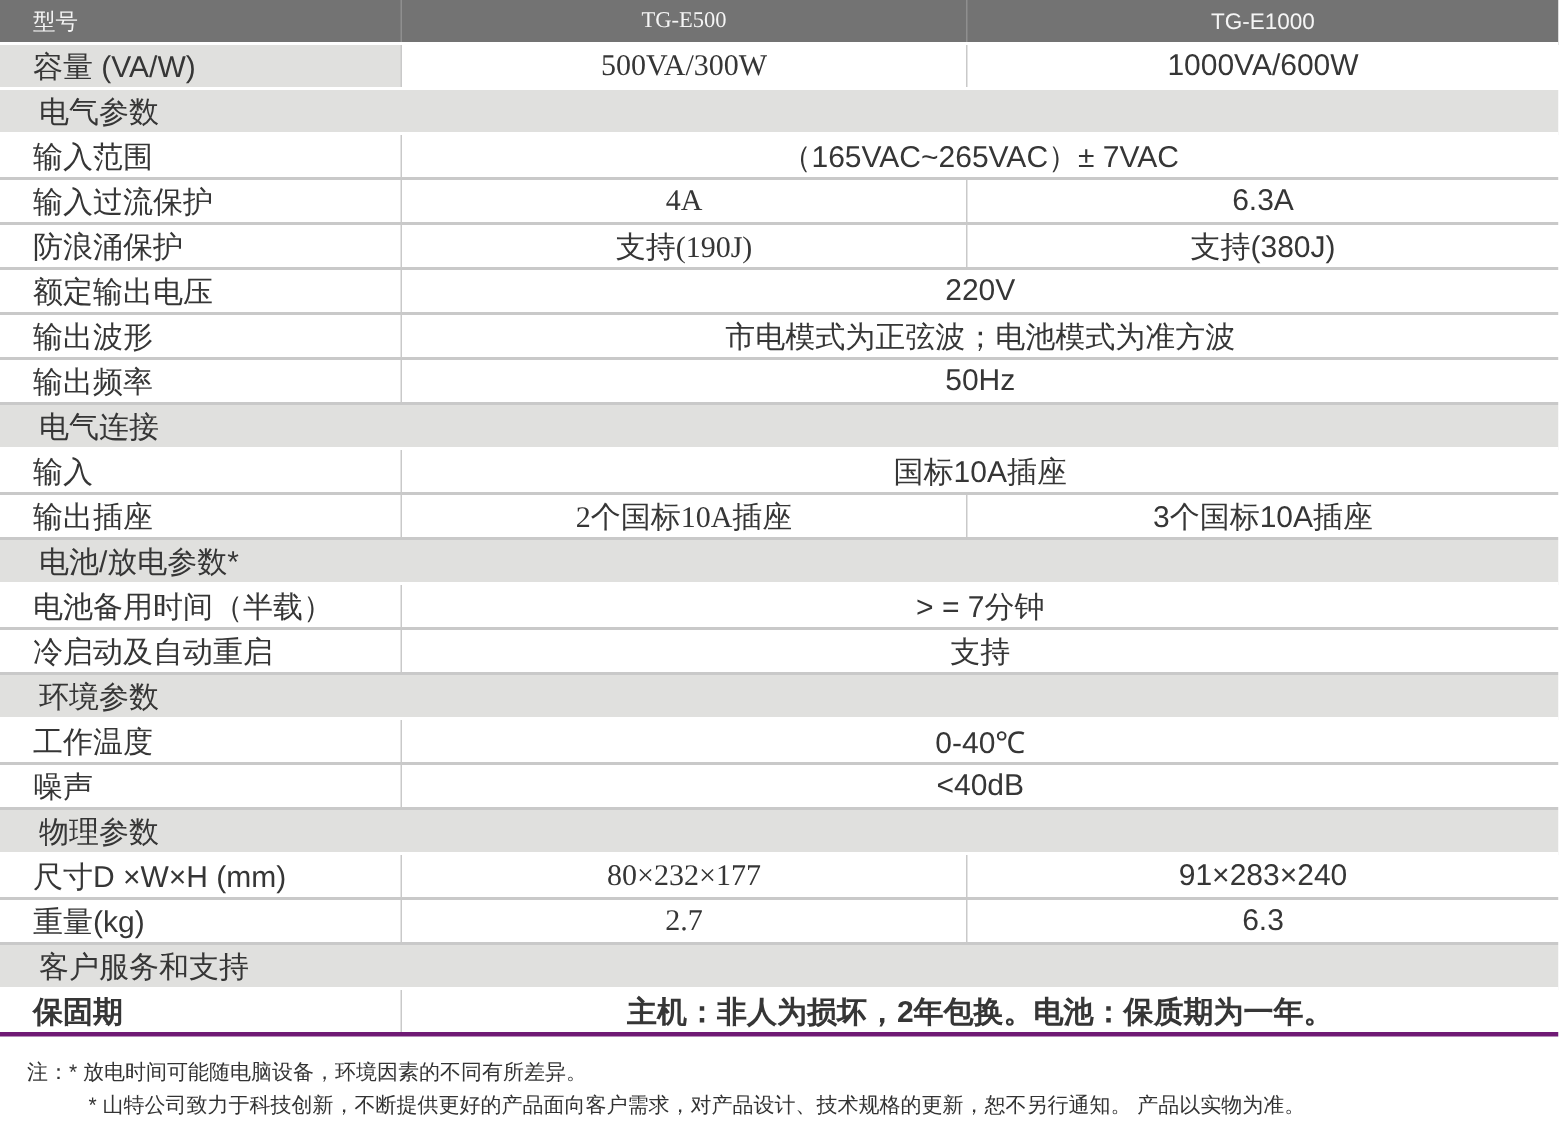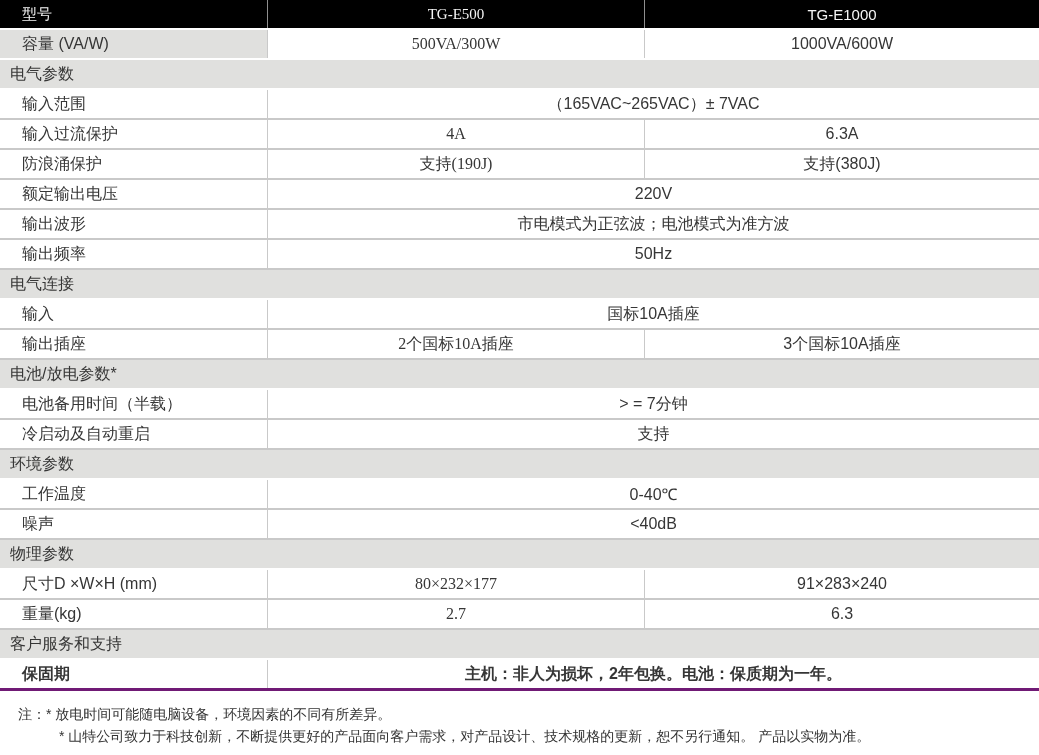--- a/index.html
+++ b/index.html
@@ -9,21 +9,21 @@
     font-family:"Liberation Sans", sans-serif;
     color:#363636;
     overflow:hidden;
   }
   .spec-table { width:1039px; }
   .row {
     display:flex;
     align-items:stretch;
     height:28px;
     border-bottom:2px solid #c9c9c9;
-    font-size:16px;
+    font-size:20px;
     background:#ffffff;
   }
   .cell {
     display:flex;
     align-items:center;
     box-sizing:border-box;
     white-space:nowrap;
     overflow:hidden;
   }
   .label {
@@ -34,37 +34,37 @@
   .v1 {
     width:377px;
     justify-content:center;
     border-right:1px solid #c9c9c9;
     font-family:Liberation Serif, serif;
   }
   .v2 { flex:1; justify-content:center; }
   .vspan { flex:1; justify-content:center; }
 
   .row.header {
-    background:#000000;
+    background:#737373;
     color:#f5f5f5;
     border-bottom-color:#ffffff;
     font-size:15px;
     text-align:right;
   }
   .row.header .label { border-right-color:#8f8f8f; }
   .row.header .v1 { border-right-color:#8f8f8f; }
 
   .row.cap { border-bottom-color:#ffffff; }
   .label.gray { background:#e0e0de; }
 
   .row.sec {
     background:#e0e0de;
     border-bottom-color:#ffffff;
   }
-  .sec-label { flex:1; padding-left:10px;text-align:center; }
+  .sec-label { flex:1; padding-left:26px;text-align:center; }
 
   .row.last { border-bottom:3px solid #701a75;font-weight:bold; }
 
   .notes {
     padding-top:12px;
     font-size:14px;
     color:#333333;
     line-height:22px;
   }
   .note-1 { padding-left:18px; }

